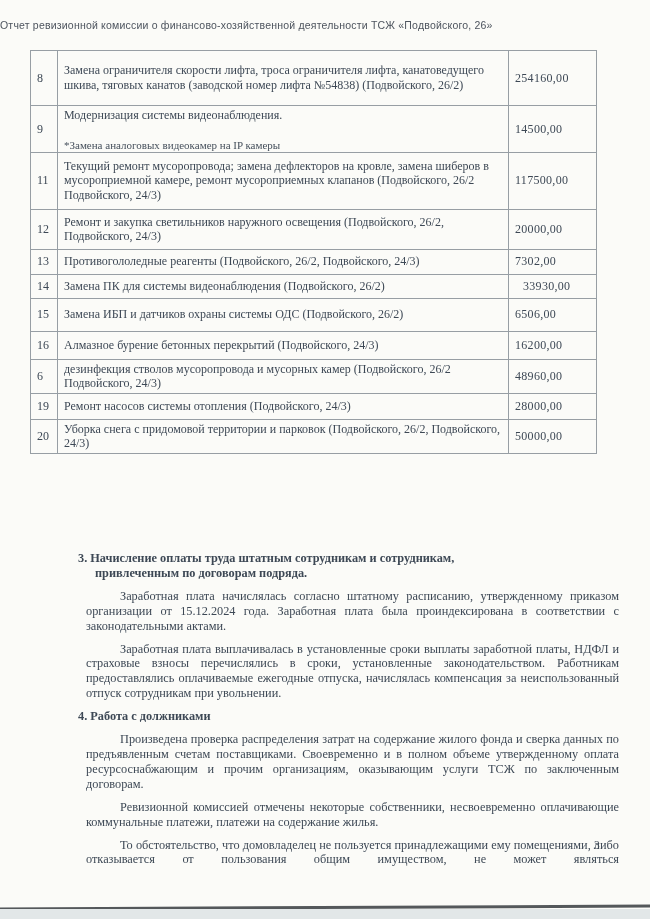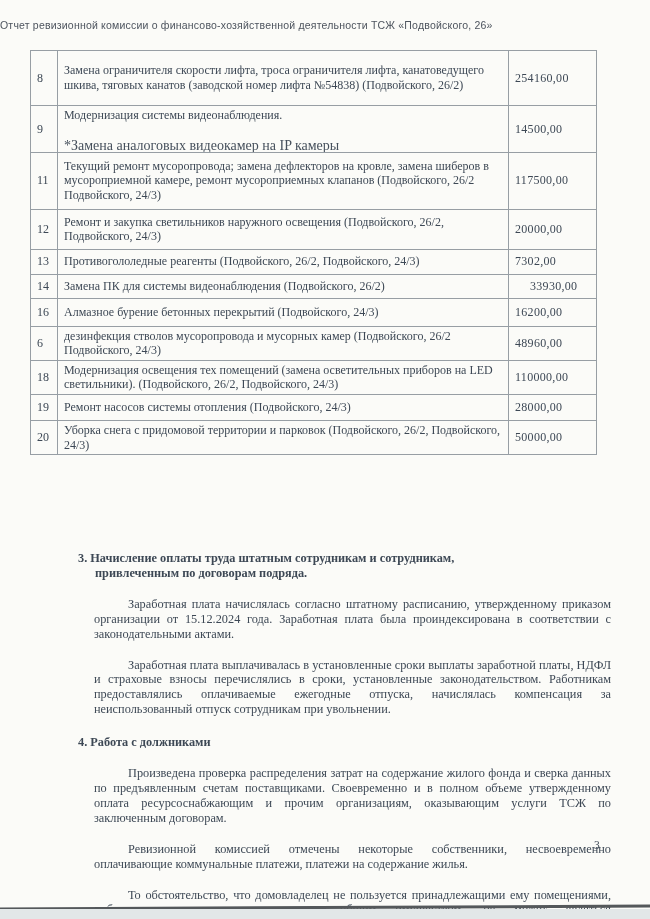--- a/index.html
+++ b/index.html
@@ -22,32 +22,32 @@
   }
   table.expenses td{
     border:1px solid #979ea4;
     vertical-align:middle;
     padding:2px 6px;
     line-height:14.6px;
     overflow:hidden;
   }
   td.num{padding:2px 2px 2px 5px;vertical-align:middle;}
   td.amt{padding-left:10px;letter-spacing:.3px;}
-  .footnote{font-size:14px;line-height:9px;margin-top:18px;color:#46505c;}
+  .footnote{font-size:11px;line-height:9px;margin-top:18px;color:#46505c;}
   tr.total-row td{height:25px;}
   .total-amt{font-weight:bold;}
   .body-text{
     position:absolute;left:78px;top:551px;width:549px;
     font-size:12.3px;line-height:14.9px;color:#3d4855;
     text-align:justify;
   }
   .heading{font-weight:bold;}
   .heading-indent{padding-left:17px;}
-  .section-gap{margin-top:18px;}
-  .body-text p{margin:16px;text-indent:34px;}
+  .section-gap{margin-top:8px;}
+  .body-text p{margin:8px;text-indent:34px;}
   .body-text p.cut-off{text-align-last:justify;}
   .page-number{
     position:absolute;left:594px;top:839px;
     font-size:11.5px;color:#3d4855;
   }
   .scan-edge-line{
     position:absolute;left:-5px;top:906px;width:660px;height:3px;
     background:#54585b;transform:rotate(-0.25deg);
   }
   .scan-bottom-strip{
@@ -93,36 +93,36 @@
         <td class="amt">20000,00</td>
       </tr>
       <tr style="height:25px">
         <td class="num">13</td>
         <td class="desc">Противогололедные реагенты (Подвойского, 26/2, Подвойского, 24/3)</td>
         <td class="amt">7302,00</td>
       </tr>
       <tr style="height:24px">
         <td class="num">14</td>
         <td class="desc">Замена ПК для системы видеонаблюдения (Подвойского, 26/2)</td>
-        <td class="amt" style="padding-left:21px">33930,00</td>
+        <td class="amt" style="padding-left:14px">33930,00</td>
+      </tr>
+      <tr style="height:33px">
+        <td class="num">15</td>
+        <td class="desc">Замена ИБП и датчиков охраны системы ОДС (Подвойского, 26/2)</td>
+        <td class="amt">6506,00</td>
       </tr>
       <tr style="height:28px">
         <td class="num">16</td>
         <td class="desc">Алмазное бурение бетонных перекрытий (Подвойского, 24/3)</td>
         <td class="amt">16200,00</td>
       </tr>
       <tr style="height:33px">
         <td class="num">6</td>
         <td class="desc">дезинфекция стволов мусоропровода и мусорных камер (Подвойского, 26/2 Подвойского, 24/3)</td>
         <td class="amt">48960,00</td>
-      </tr>
-      <tr style="height:29px">
-        <td class="num">18</td>
-        <td class="desc">Модернизация освещения тех помещений (замена осветительных приборов на LED светильники). (Подвойского, 26/2, Подвойского, 24/3)</td>
-        <td class="amt">110000,00</td>
       </tr>
       <tr style="height:26px">
         <td class="num">19</td>
         <td class="desc">Ремонт насосов системы отопления (Подвойского, 24/3)</td>
         <td class="amt">28000,00</td>
       </tr>
       <tr style="height:34px">
         <td class="num">20</td>
         <td class="desc">Уборка снега с придомовой территории и парковок (Подвойского, 26/2, Подвойского, 24/3)</td>
         <td class="amt">50000,00</td>

